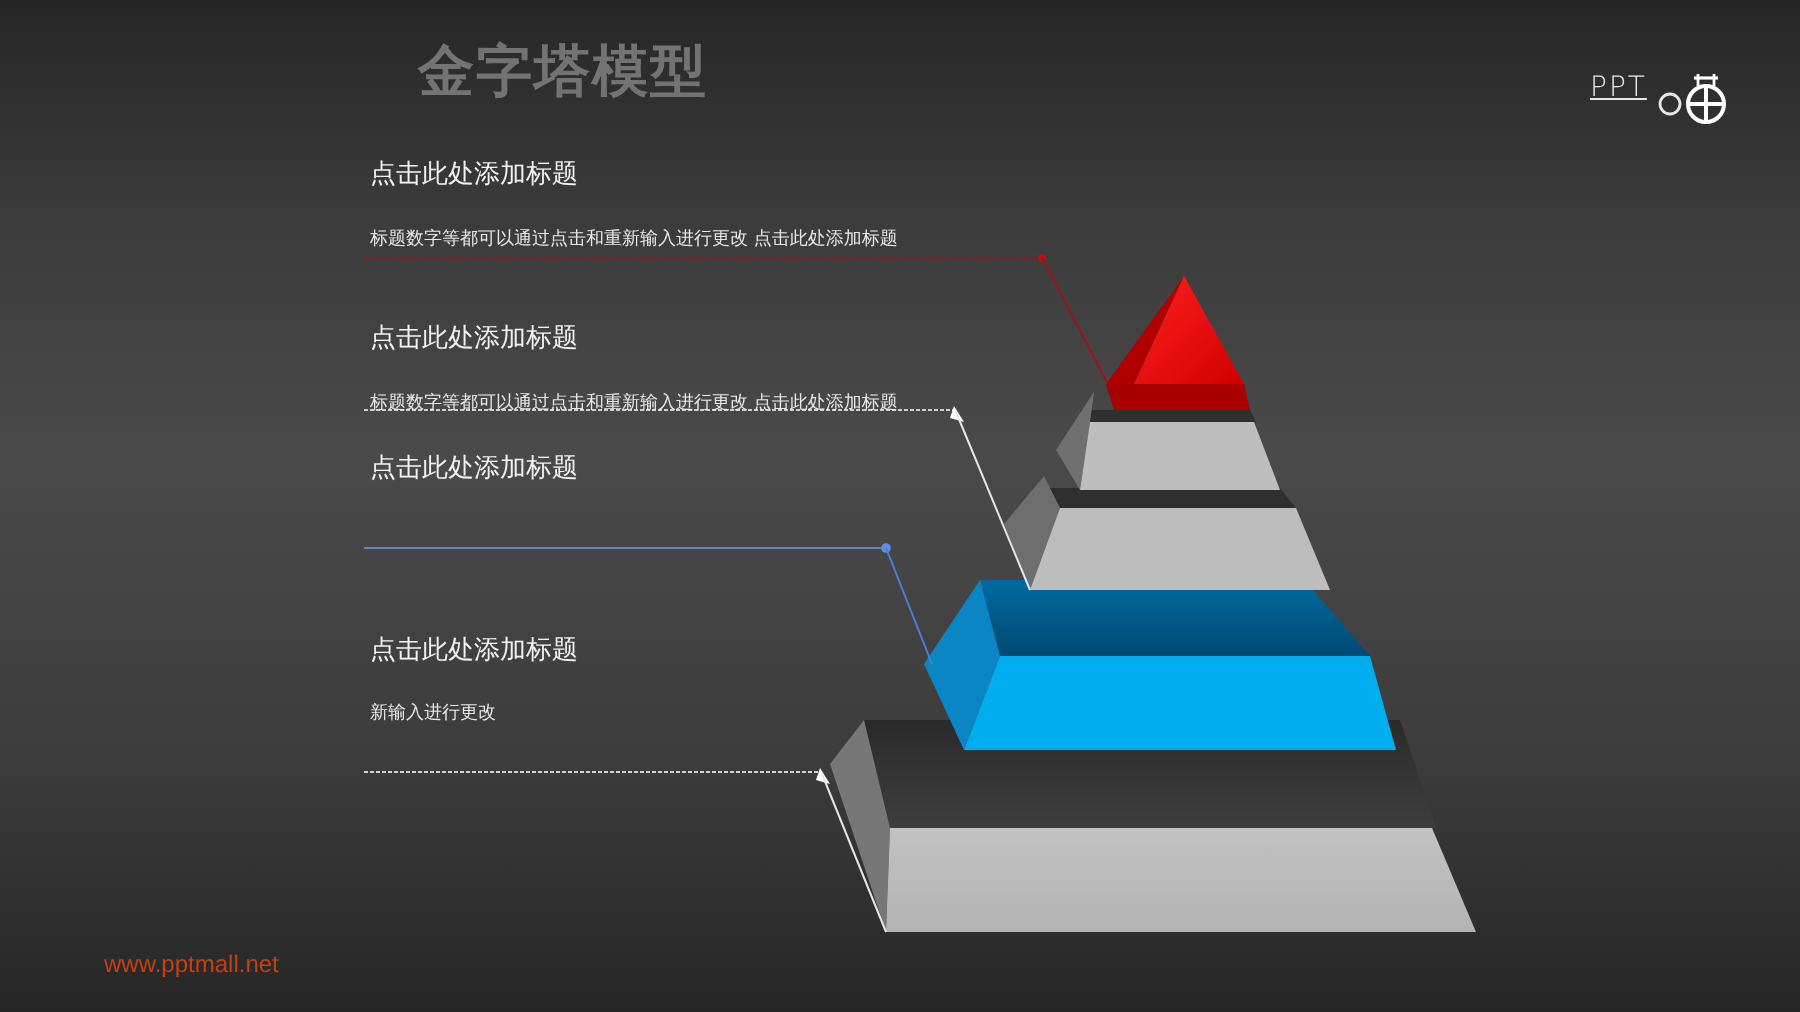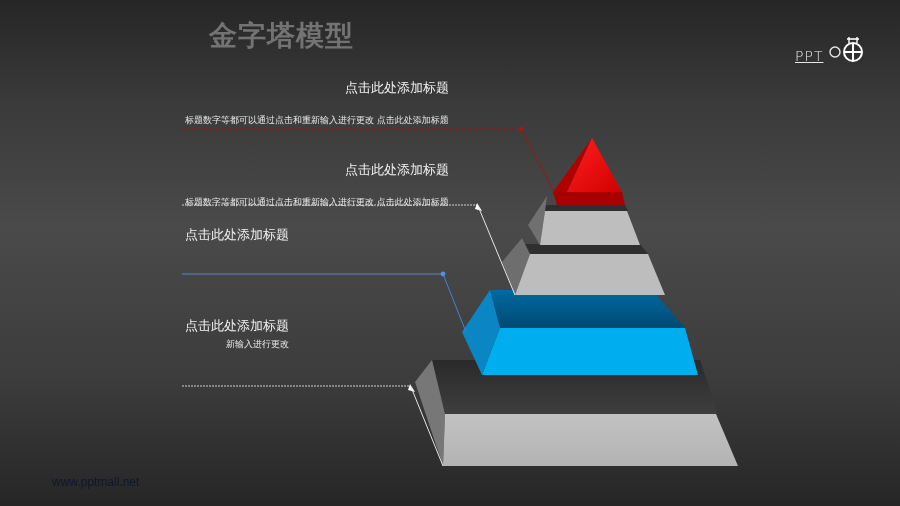--- a/index.html
+++ b/index.html
@@ -7,30 +7,30 @@
     width:900px; height:506px; overflow:hidden; position:relative;
     background: linear-gradient(180deg, #262626 0%, #3a3a3a 20%, #4a4a4a 45%, #3c3c3c 75%, #262626 100%);
     font-family: "DejaVu Sans", "Liberation Sans", sans-serif;
     color:#fff;
   }
   .title {
     position:absolute; left:209px; top:17px;
     font-size:28px; font-weight:bold; letter-spacing:1px; color:#737373;
   }
   .logo {
-    position:absolute; left:795px; top:36px; display:flex; align-items:flex-end; gap:4px;
+    position:absolute; left:795px; top:36px; display:flex; align-items:flex-start; gap:4px;
     color:#e8e8e8;
     text-decoration:underline;
   }
   .logo-text { font-family:"DejaVu Sans", sans-serif; font-size:14px; letter-spacing:1px; font-weight:300; }
   .footer {
-    position:absolute; left:52px; top:475px; font-size:12px; color:#0f172a;
+    position:absolute; left:52px; top:475px; font-size:12px; color:#c2410c;
     font-family:"Liberation Sans", sans-serif;
   }
-  .item { position:absolute; left:185px;text-align:right; }
+  .item { position:absolute; left:185px; }
   .item-title { font-size:13px; color:#f2f2f2; line-height:18px; white-space:nowrap; }
   .item-desc { font-size:9px; color:#e8e8e8; line-height:18px; white-space:nowrap; margin-top:14px; }
   svg.diagram { position:absolute; left:0; top:0; }
 </style>
 </head>
 <body>
 
 <div class="title">金字塔模型</div>
 
 <div class="logo">
@@ -127,16 +127,16 @@
   <div class="item-title">点击此处添加标题</div>
   <div class="item-desc">标题数字等都可以通过点击和重新输入进行更改 点击此处添加标题</div>
 </div>
 
 <div class="item" style="top:226px;">
   <div class="item-title">点击此处添加标题</div>
 </div>
 
 <div class="item" style="top:317px;">
   <div class="item-title">点击此处添加标题</div>
-  <div class="item-desc" style="margin-top:0;font-family:Liberation Serif, serif;">新输入进行更改</div>
+  <div class="item-desc" style="margin-top:12px;font-family:Liberation Serif, serif;">新输入进行更改</div>
 </div>
 
 <div class="footer">www.pptmall.net</div>
 
 </body></html>

